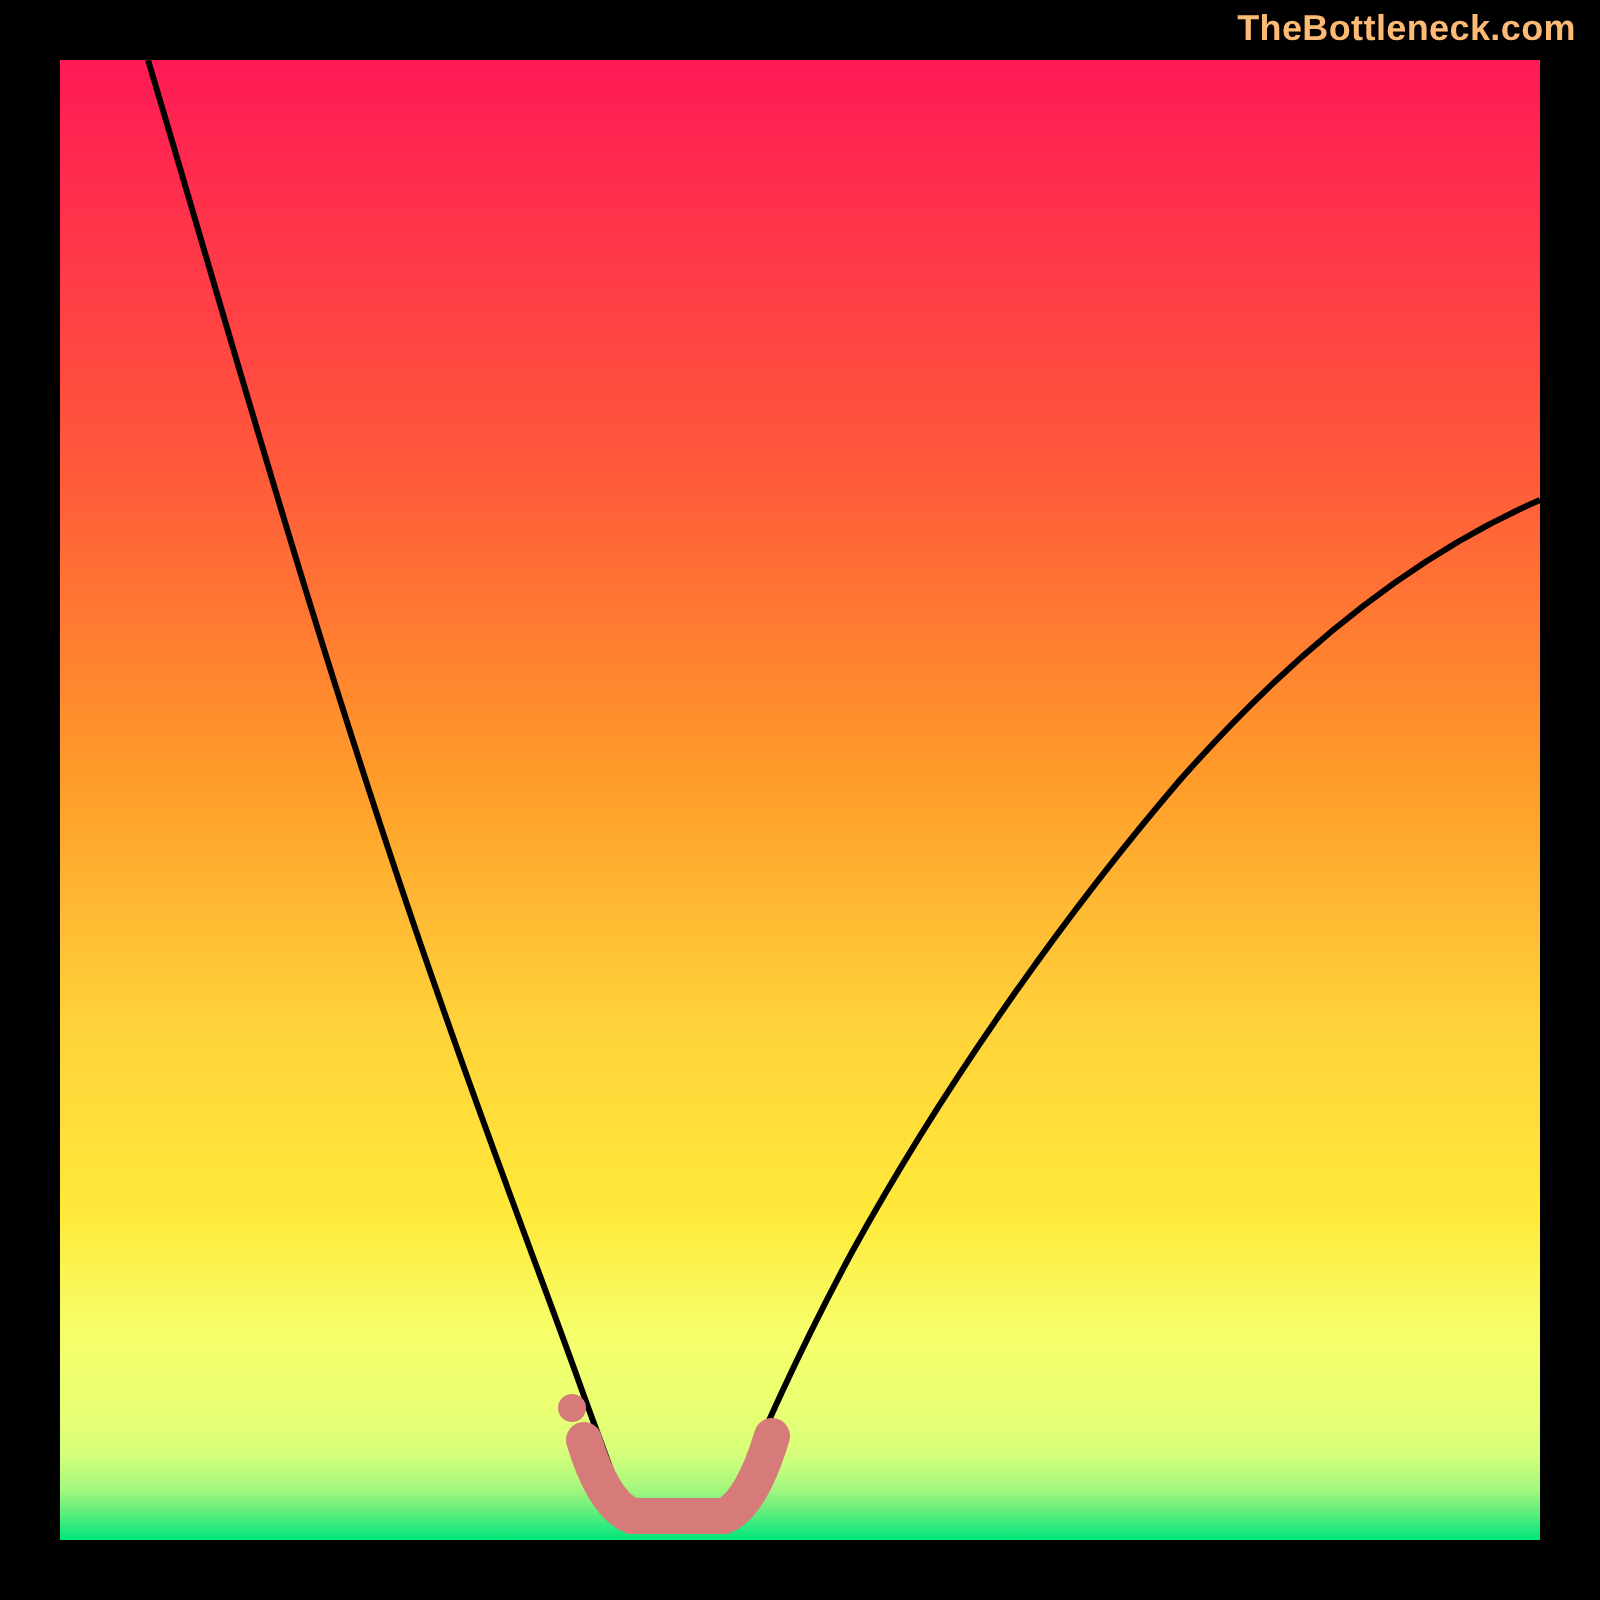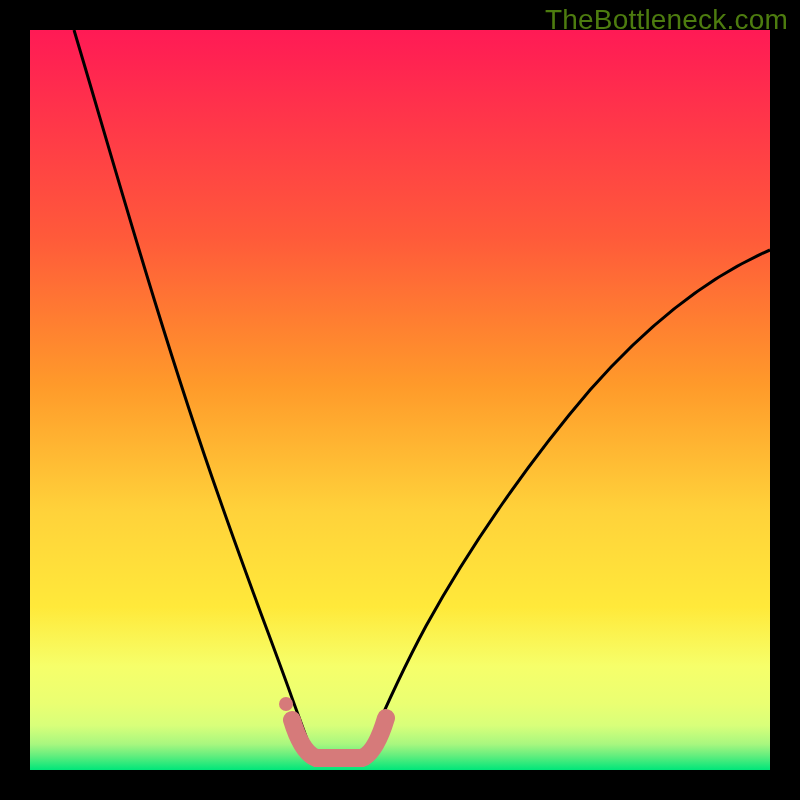--- a/index.html
+++ b/index.html
@@ -14,23 +14,23 @@
   .frame {
     position: relative;
     width: 800px;
     height: 800px;
     background: #000;
   }
   .watermark {
     position: absolute;
     top: 4px;
     right: 12px;
-    color: #4d7c0f;
-    font-size: 28px;
-    font-weight: 400;
+    color: #fdba74;
+    font-size: 18px;
+    font-weight: 700;
     letter-spacing: 0.2px;
     z-index: 10;
   }
   .plot {
     position: absolute;
     left: 30px;
     top: 30px;
     width: 740px;
     height: 740px;
   }

